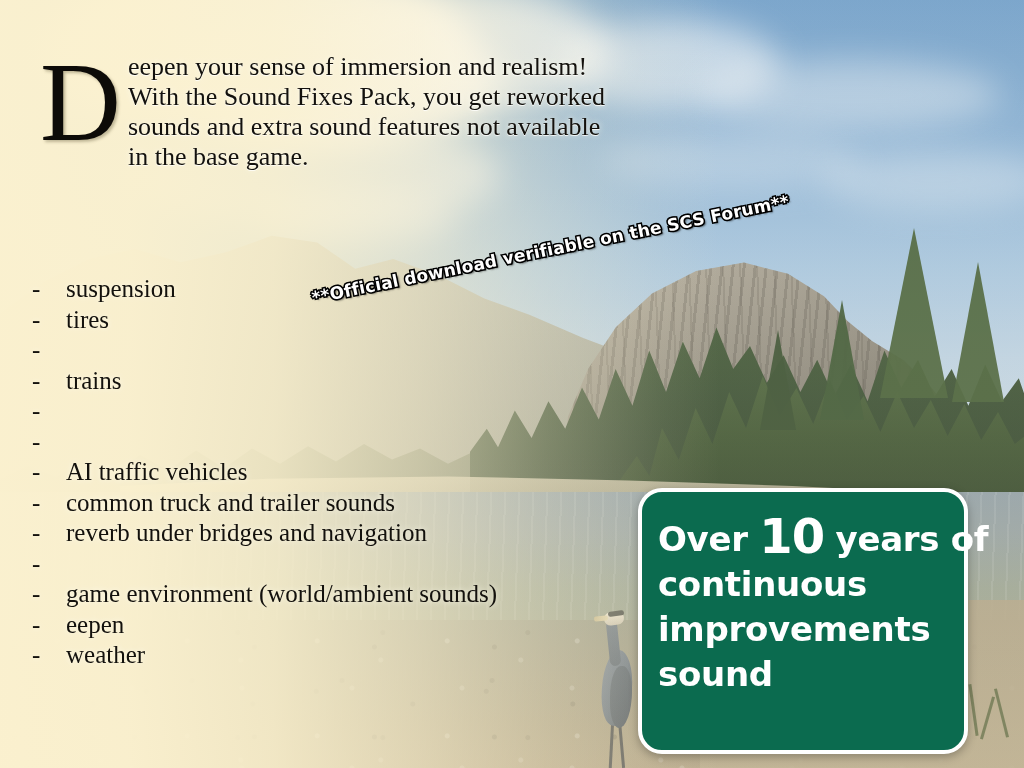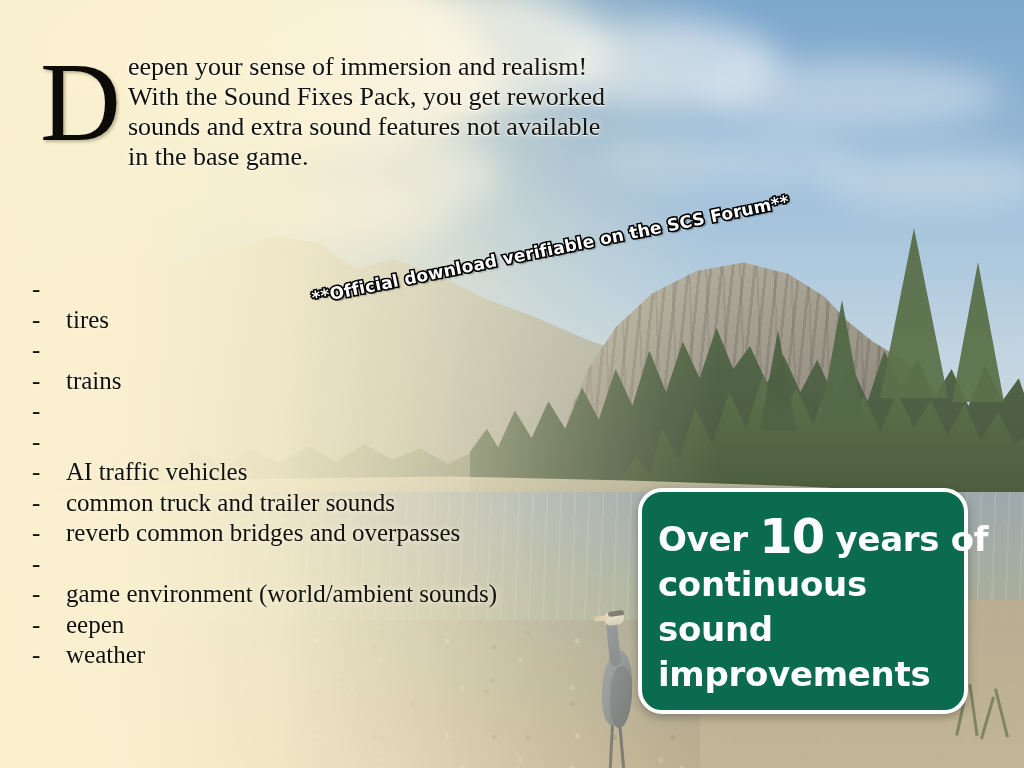--- a/index.html
+++ b/index.html
@@ -232,21 +232,21 @@
     color:#ffffff;white-space:nowrap;
     -webkit-text-stroke:3px #000;
     paint-order:stroke fill;
     text-shadow:
       1px 1px 0 #000,-1px 1px 0 #000,1px -1px 0 #000,-1px -1px 0 #000,
       2px 2px 2px rgba(0,0,0,.6);
   }
 
   
   .sign{
-    position:absolute;left:638px;top:488px;width:330px;height:226px;
+    position:absolute;left:638px;top:488px;width:330px;height:266px;
     background:#0b6b4f;
     border:4px solid #ffffff;
     border-radius:24px;
     box-sizing:border-box;
     box-shadow:0 3px 10px rgba(0,0,0,.28);
   }
   .sign-inner{
     position:absolute;left:16px;top:22px;right:14px;
     font-family:"DejaVu Sans",sans-serif;
     font-weight:bold;color:#ffffff;
@@ -319,20 +319,21 @@
 
     <div class="intro">
       <span class="dropcap">D</span>
       <span class="intro-text">eepen your sense of immersion and realism! With the Sound Fixes Pack, you get reworked sounds and extra sound features not available in the base game.</span>
     </div>
 
 
     <ul class="list" id="feature-list">
         <li>
           <span class="dash">-</span>
+          <span>suspension</span>
         </li>
         <li>
           <span class="dash">-</span>
           <span>tires</span>
         </li>
         <li>
           <span class="dash">-</span>
         </li>
         <li>
           <span class="dash">-</span>
@@ -347,21 +348,21 @@
         <li>
           <span class="dash">-</span>
           <span>AI traffic vehicles</span>
         </li>
         <li>
           <span class="dash">-</span>
           <span>common truck and trailer sounds</span>
         </li>
         <li>
           <span class="dash">-</span>
-          <span>reverb common bridges and overpasses</span>
+          <span>reverb under bridges and navigation</span>
         </li>
         <li>
           <span class="dash">-</span>
         </li>
         <li>
           <span class="dash">-</span>
           <span>game environment (world/ambient sounds)</span>
         </li>
         <li>
           <span class="dash">-</span>
@@ -373,18 +374,18 @@
         </li>
       </ul>
   </div>
 
   <div class="watermark">**Official download verifiable on the SCS Forum**</div>
 
   <div class="sign">
     <div class="sign-inner">
       <span class="sign-line nowrap"><span>Over</span> <span class="big-num">10</span> <span>years of</span></span>
       <span class="sign-line">continuous</span>
+      <span class="sign-line">improvements</span>
       <span class="sign-line">sound</span>
-      <span class="sign-line">improvements</span>
     </div>
   </div>
 
 </div>
 
 </body></html>

